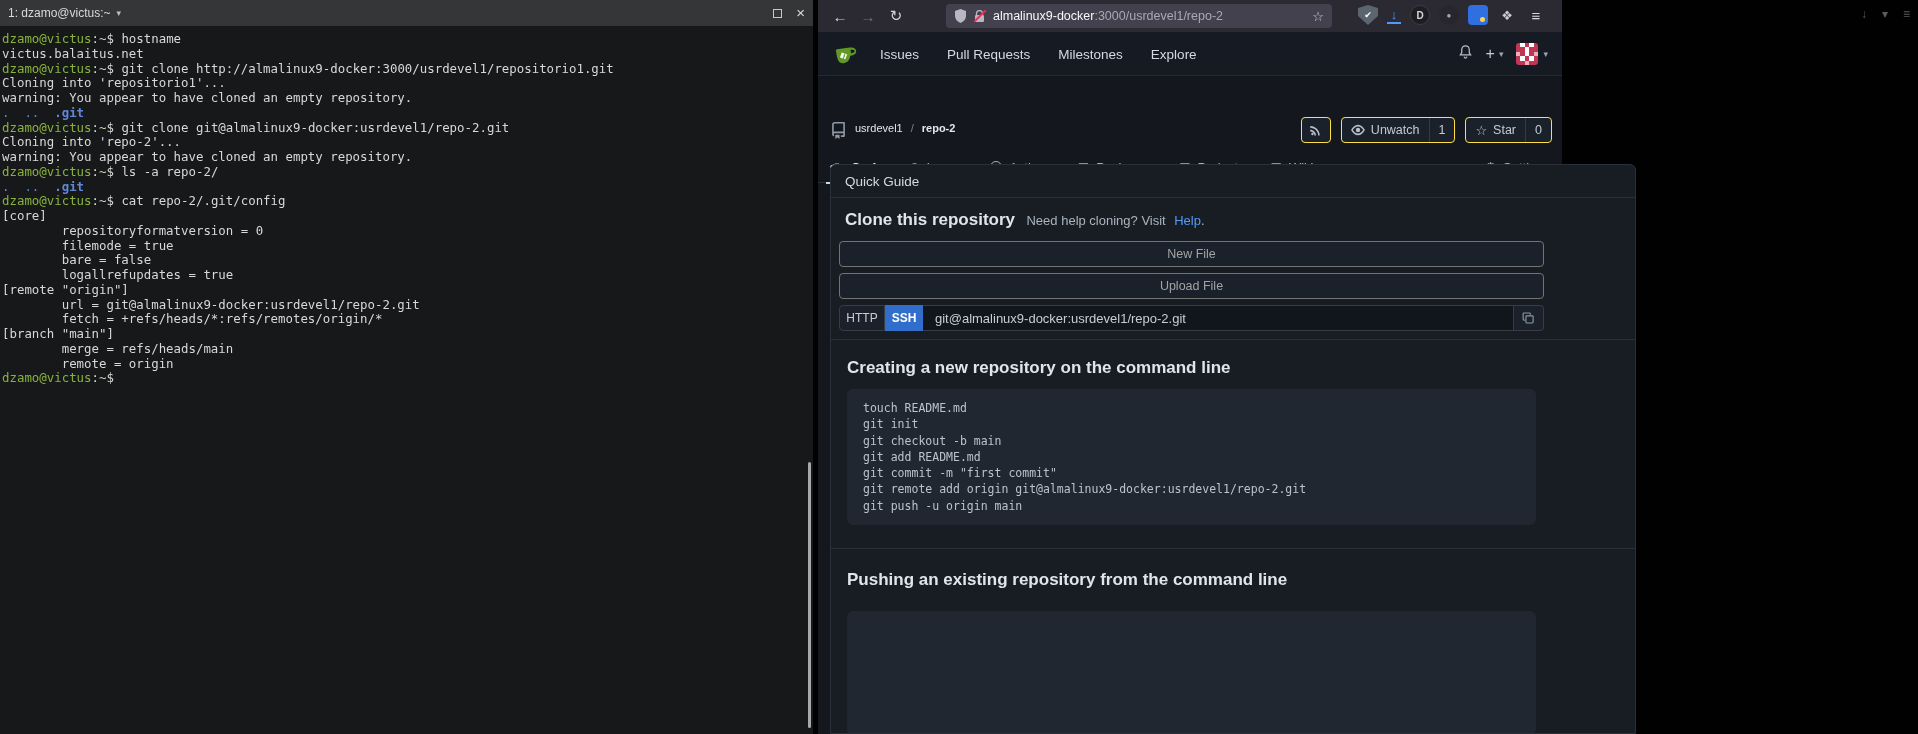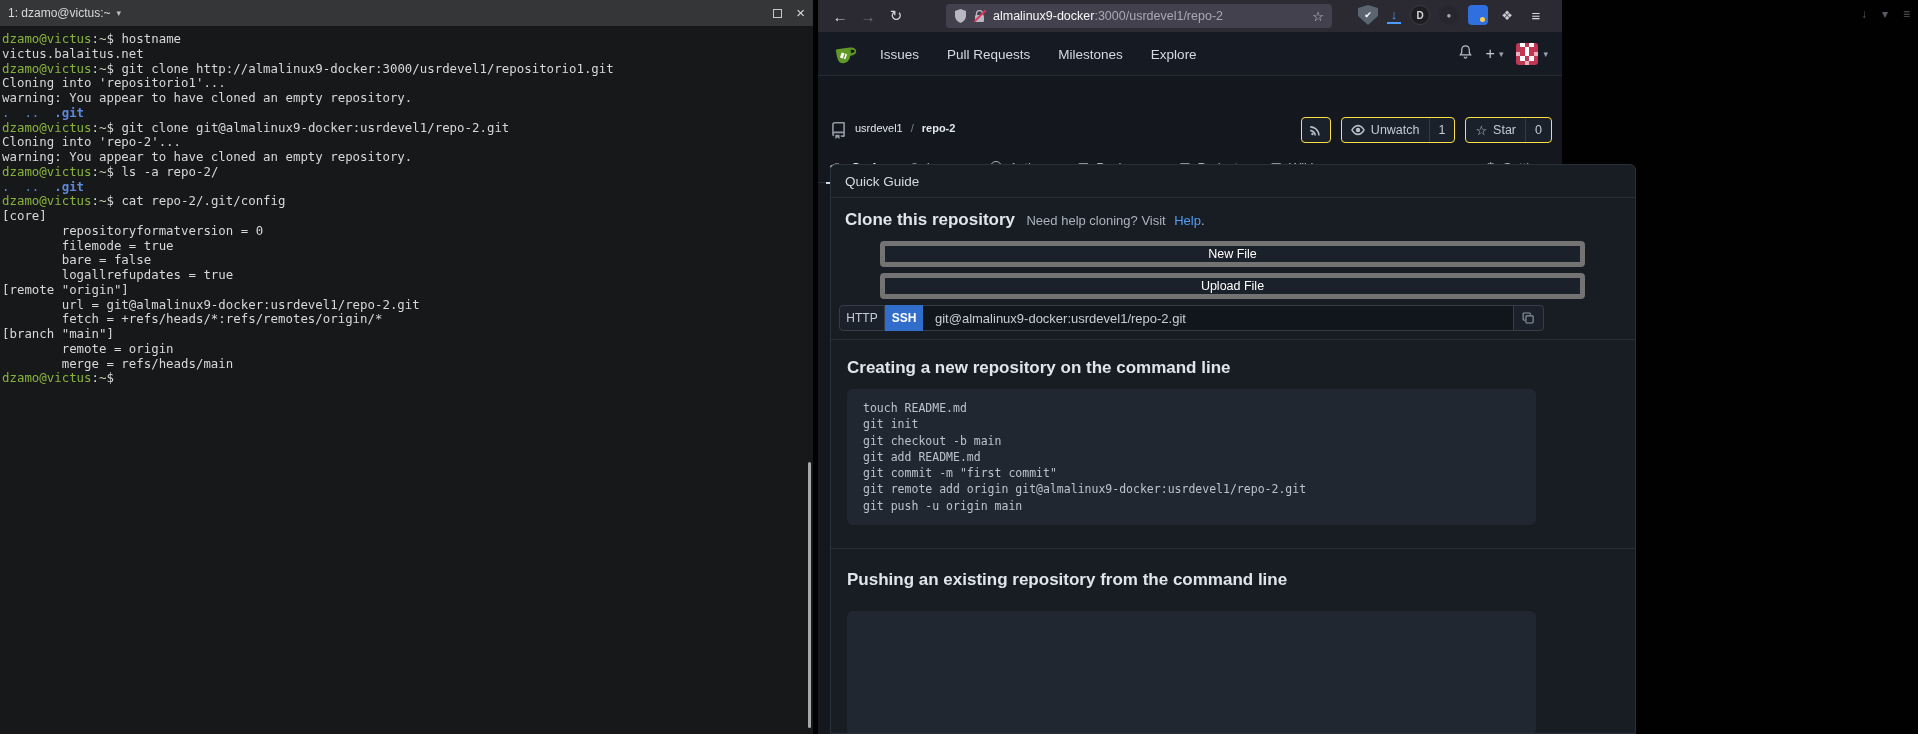--- a/index.html
+++ b/index.html
@@ -95,22 +95,22 @@
   
   .g-box { position:absolute; left:12px; top:132px; width:806px; height:570px;
     background:#181d24; border:1px solid #2a303a; border-radius:6px 6px 0 0; overflow:hidden; }
   .qg-header { position:absolute; left:0; right:0; top:0; height:33px; border-bottom:1px solid #2a303a;
     color:#d3dae2; font-size:13.5px; line-height:33px; padding-left:14px; }
   .qg-clonehead { position:absolute; left:14px; top:44px; line-height:22px; }
   .qg-clonehead .h2 { font-size:17px; font-weight:600; color:#dfe5ea; }
   .qg-clonehead .help { font-size:13px; color:#aab4be; margin-left:7px; }
   .qg-clonehead .helplink { color:#539bf5; }
   .qg-fullbtn { position:absolute; left:8px; width:705px; height:26px; background:#1b212a;
-    border:5px solid #737373; border-radius:4px; color:#ffffff; font-size:12.5px;
-    display:flex; align-items:center; justify-content:center;margin-left:41px; }
+    border:1px solid #737373; border-radius:4px; color:#a3a3a3; font-size:12.5px;
+    display:flex; align-items:center; justify-content:center; }
   .qg-clonerow { position:absolute; left:8px; top:140px; width:705px; height:26px; display:flex; }
   .proto { display:flex; align-items:center; justify-content:center; font-size:12px; height:26px; }
   .proto-http { width:46px; background:#1b212a; border:1px solid #363d47; border-radius:4px 0 0 4px; color:#c6cdd5; }
   .proto-ssh { width:38px; background:#316dca; color:#fff; font-weight:600; }
   .clone-input { flex:1; background:#11161d; border:1px solid #363d47; border-left:none;
     color:#c6cdd5; font-size:13px; display:flex; align-items:center; padding:0 12px; white-space:nowrap; overflow:hidden; }
   .copy-btn { width:30px; background:#1b212a; border:1px solid #363d47; border-left:none;
     border-radius:0 4px 4px 0; display:flex; align-items:center; justify-content:center; }
   .qg-div { position:absolute; left:0; right:0; height:1px; background:#2a303a; }
   .qg-h3 { position:absolute; left:16px; font-size:17px; font-weight:600; color:#dfe5ea; line-height:22px; }
@@ -151,22 +151,22 @@
         <div class="tline"><span class="seg-g">dzamo@victus</span><span class="seg-w">:</span><span class="seg-t">~</span><span class="seg-w">$ cat repo-2/.git/config</span></div>
         <div class="tline"><span class="seg-w">[core]</span></div>
         <div class="tline"><span class="seg-w">        repositoryformatversion = 0</span></div>
         <div class="tline"><span class="seg-w">        filemode = true</span></div>
         <div class="tline"><span class="seg-w">        bare = false</span></div>
         <div class="tline"><span class="seg-w">        logallrefupdates = true</span></div>
         <div class="tline"><span class="seg-w">[remote "origin"]</span></div>
         <div class="tline"><span class="seg-w">        url = git@almalinux9-docker:usrdevel1/repo-2.git</span></div>
         <div class="tline"><span class="seg-w">        fetch = +refs/heads/*:refs/remotes/origin/*</span></div>
         <div class="tline"><span class="seg-w">[branch "main"]</span></div>
+        <div class="tline"><span class="seg-w">        merge = refs/heads/main</span></div>
         <div class="tline"><span class="seg-w">        remote = origin</span></div>
-        <div class="tline"><span class="seg-w">        merge = refs/heads/main</span></div>
         <div class="tline"><span class="seg-g">dzamo@victus</span><span class="seg-w">:</span><span class="seg-t">~</span><span class="seg-w">$ </span></div>
       </div>
     <div class="t-scrollbar"></div>
   </div>
 
   <div id="browser">
 
     <div class="b-toolbar">
       <span class="nav-btn" style="margin-left:8px">←</span>
       <span class="nav-btn dim">→</span>

